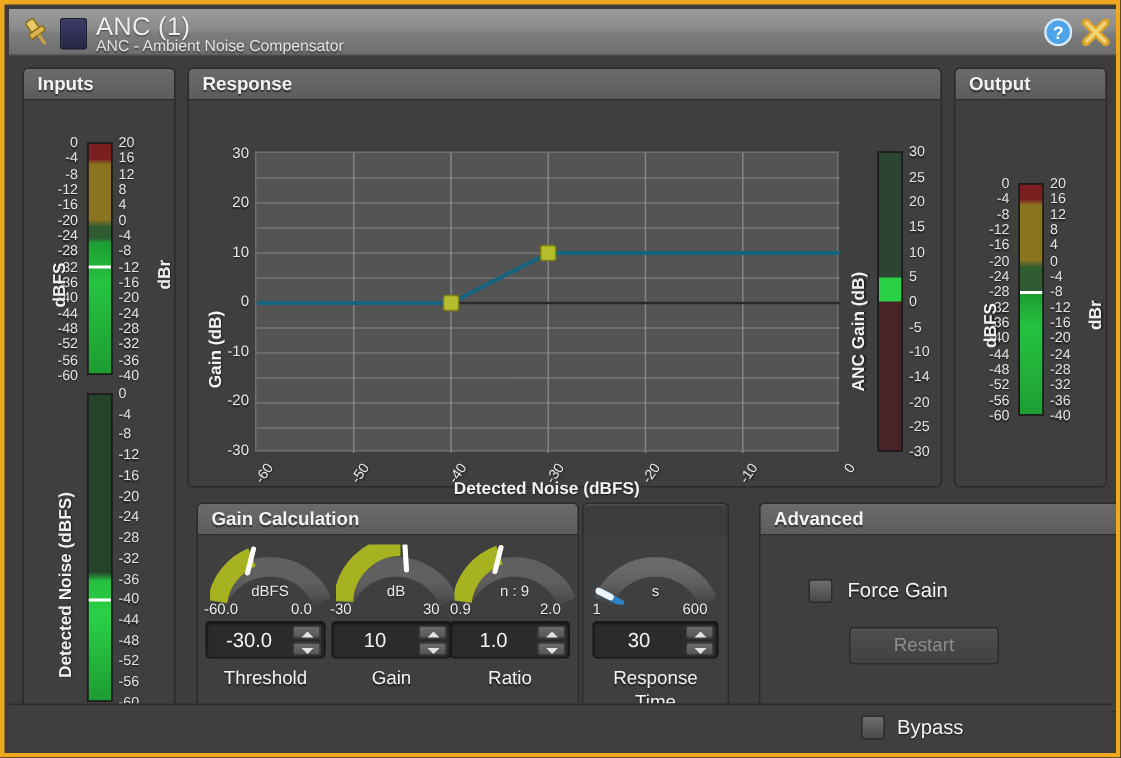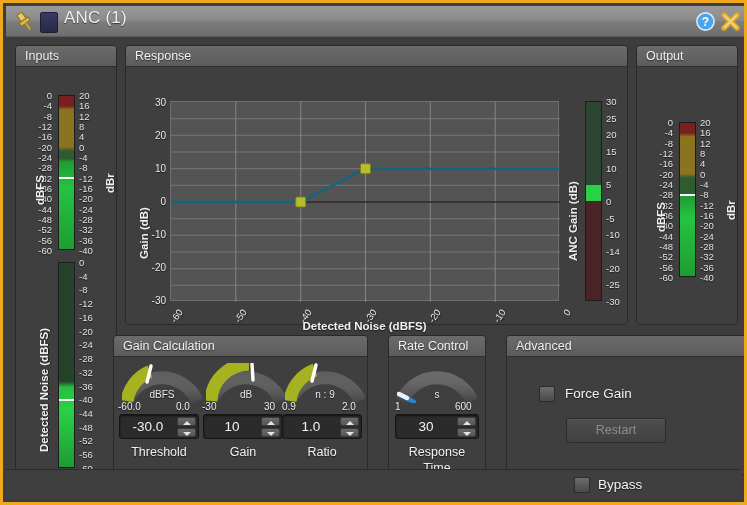--- a/index.html
+++ b/index.html
@@ -49,20 +49,21 @@
     box-shadow:inset 0 1px 0 #4e4e4e;
   }
   .group>.gtitle{
     position:absolute;left:0;top:0;right:0;height:21px;
     background:linear-gradient(to bottom,#6b6b6b,#5c5c5c);
     border-bottom:1px solid #2d2d2d;
     border-radius:3px 3px 0 0;
     color:#f2f2f2;font-size:12.5px;
     padding:3px 0 0 9px;
     text-shadow:0 1px 1px rgba(0,0,0,.55);
+    font-weight:bold;
   }
   .group>.gbody{
     position:absolute;left:0;top:21px;right:0;bottom:0;
     background:#3f3f3f;
     border-radius:0 0 3px 3px;
   }
 
   
   .meter-wrap{position:absolute;}
   .meter-bar{
@@ -187,20 +188,21 @@
       <svg viewBox="0 0 22 22" width="22" height="22">
         <g transform="rotate(-35 11 11)">
           <rect x="8" y="1" width="6" height="8" rx="1" fill="#e8c96a" stroke="#8a6c16" stroke-width="1"></rect>
           <rect x="5.5" y="8.5" width="11" height="4" rx="1" fill="#d9b64f" stroke="#8a6c16" stroke-width="1"></rect>
           <path d="M11 12.5 L11 20" stroke="#c9a53c" stroke-width="2"></path>
         </g>
       </svg>
     </div>
     <div class="tb-colorchip"></div>
     <div class="tb-title">ANC (1)</div>
+    <div class="tb-sub">ANC - Ambient Noise Compensator</div>
     <div class="tb-help">
       <svg viewBox="0 0 19 19" width="19" height="19">
         <circle cx="9.5" cy="9.5" r="8.6" fill="#4da3e8" stroke="#d8e9f7" stroke-width="1.6"></circle>
         <text x="9.5" y="14" font-size="12" font-family="Liberation Sans, sans-serif" fill="#ffffff" text-anchor="middle" font-weight="bold">?</text>
       </svg>
     </div>
     <div class="tb-close">
       <svg viewBox="0 0 21 21" width="21" height="21">
         <g stroke="#d9a52c" stroke-width="5.5" stroke-linecap="round">
           <line x1="4" y1="4" x2="17" y2="17"></line>
@@ -430,21 +432,21 @@
           <span class="tick" style="top:86.6%">-32</span>
           <span class="tick" style="top:93.3%">-36</span>
           <span class="tick" style="top:100%">-40</span>
         </div>
         <div class="vlabel up" style="left:18px;top:110px;">dBFS</div>
         <div class="vlabel up" style="left:88px;top:98px;">dBr</div>
       </div>
     </div>
   </div>
 
-  <div class="group" style="left:110px;top:332px;width:255px;height:140px;">
+  <div class="group" style="left:128px;top:332px;width:255px;height:140px;">
     <div class="gtitle">Gain Calculation</div>
     <div class="gbody">
 
       <div>
         <div class="knob" style="left:8px;top:6px;">
           <svg viewBox="0 0 80 40" width="80" height="40">
             <path d="M5 38 A38 38 0 0 1 75 38" fill="none" stroke="#5f5f5f" stroke-width="13" stroke-linecap="butt"></path>
             <path d="M5 38 A38 38 0 0 1 75 38" fill="none" stroke="url(#gKnobA)" stroke-width="13"></path>
             <path d="M5 38 A38 38 0 0 1 28 8.5" fill="none" stroke="#a6b21f" stroke-width="13"></path>
             <defs>
@@ -534,21 +536,20 @@
               </div>
           </div>
         </div>
         <div class="ctl-label" style="left:168px;top:88px;width:80px;">Ratio</div>
       </div>
 
     </div>
   </div>
 
   <div class="group" style="left:385px;top:332px;width:98px;height:140px;">
-    <div class="gtitle">Rate Control</div>
     <div class="gbody">
       <div class="knob" style="left:8px;top:6px;">
         <svg viewBox="0 0 80 40" width="80" height="40">
           <path d="M5 38 A38 38 0 0 1 75 38" fill="none" stroke="#5f5f5f" stroke-width="13"></path>
           <path d="M5 38 A38 38 0 0 1 75 38" fill="none" stroke="url(#gKnobD)" stroke-width="13"></path>
           <defs>
             <linearGradient id="gKnobD" x1="0" y1="0" x2="0" y2="1">
               <stop offset="0" stop-color="#8a8a8a" stop-opacity=".25"></stop>
               <stop offset="1" stop-color="#2c2c2c" stop-opacity=".5"></stop>
             </linearGradient>

